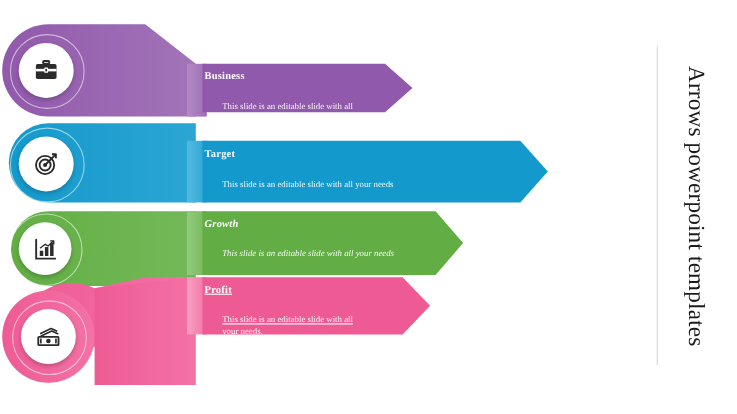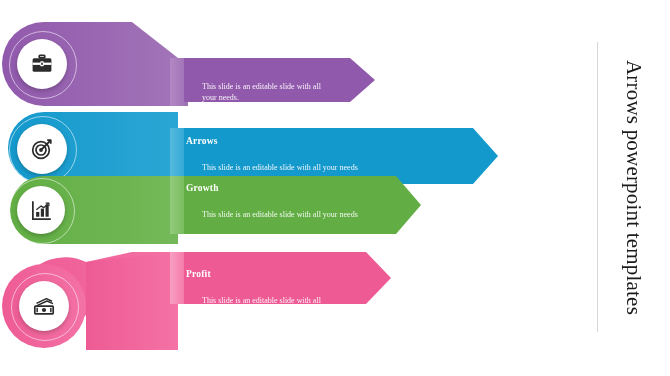--- a/index.html
+++ b/index.html
@@ -131,20 +131,21 @@
       <svg width="24" height="24" viewBox="0 0 24 24">
         <rect x="9.2" y="3.4" width="5.6" height="2.5" rx="0.8" fill="none" stroke="#2b2b2b" stroke-width="1.7"></rect>
         <rect x="2.6" y="6.2" width="18.8" height="13.6" rx="1.6" fill="#2b2b2b"></rect>
         <rect x="2.6" y="10.6" width="18.8" height="2.3" fill="#ffffff"></rect>
         <rect x="10.3" y="9.3" width="3.4" height="4.9" rx="0.6" fill="#ffffff"></rect>
         <rect x="11.2" y="10.6" width="1.6" height="2.3" fill="#2b2b2b"></rect>
       </svg>
     </div>
 
     <div class="band-text" style="left:186px; top:43px; width:160px;">
+      <p class="band-title">Business</p>
       <p class="band-body">This slide is an editable slide with all your needs.</p>
     </div>
   </div>
 
   <div class="row" id="row-target" style="top:112px; height:80px; width:520px;">
     <svg class="shape" width="520" height="80" viewBox="0 0 520 80">
       <defs>
         <linearGradient id="g-target-taper" x1="0" y1="0" x2="1" y2="0">
           <stop offset="0%" stop-color="#1499cc"></stop>
           <stop offset="100%" stop-color="#2ba6d4"></stop>
@@ -165,26 +166,26 @@
       <svg width="24" height="24" viewBox="0 0 24 24">
         <circle cx="11" cy="13" r="8.3" fill="none" stroke="#2b2b2b" stroke-width="1.7"></circle>
         <circle cx="11" cy="13" r="5" fill="none" stroke="#2b2b2b" stroke-width="1.7"></circle>
         <circle cx="11" cy="13" r="1.9" fill="#2b2b2b"></circle>
         <path d="M 11 13 L 20 4" stroke="#2b2b2b" stroke-width="1.8" stroke-linecap="round" fill="none"></path>
         <path d="M 17.2 3.2 L 20.8 3.2 L 20.8 6.8" fill="none" stroke="#2b2b2b" stroke-width="1.7" stroke-linejoin="round"></path>
       </svg>
     </div>
 
     <div class="band-text" style="left:186px; top:24px; width:300px;">
-      <p class="band-title">Arrows</p>
+      <p class="band-title">Target</p>
       <p class="band-body">This slide is an editable slide with all your needs</p>
     </div>
   </div>
 
-  <div class="row" id="row-growth" style="top:176px; height:78px; width:450px;">
+  <div class="row" id="row-growth" style="top:192px; height:78px; width:450px;font-style:italic;">
     <svg class="shape" width="450" height="78" viewBox="0 0 450 78">
       <defs>
         <linearGradient id="g-growth-taper" x1="0" y1="0" x2="1" y2="0">
           <stop offset="0%" stop-color="#62ae44"></stop>
           <stop offset="100%" stop-color="#74b959"></stop>
         </linearGradient>
         <linearGradient id="g-growth-fold" x1="0" y1="0" x2="1" y2="0">
           <stop offset="0%" stop-color="#93cb7c"></stop>
           <stop offset="100%" stop-color="#74b959"></stop>
         </linearGradient>
@@ -238,21 +239,21 @@
       <svg width="24" height="24" viewBox="0 0 24 24">
         <path d="M 4.5 9.4 L 14.4 4.6 L 20 7.2" fill="none" stroke="#2b2b2b" stroke-width="1.5" stroke-linejoin="round"></path>
         <path d="M 5 11.6 L 15 7 L 21 9.6" fill="none" stroke="#2b2b2b" stroke-width="1.5" stroke-linejoin="round"></path>
         <rect x="2.8" y="12.2" width="18.4" height="7.6" rx="0.7" fill="none" stroke="#2b2b2b" stroke-width="1.7"></rect>
         <circle cx="12" cy="16" r="2.1" fill="#2b2b2b"></circle>
         <rect x="4.4" y="13.8" width="1.5" height="4.4" fill="#2b2b2b"></rect>
         <rect x="18.1" y="13.8" width="1.5" height="4.4" fill="#2b2b2b"></rect>
       </svg>
     </div>
 
-    <div class="band-text" style="left:186px; top:17px; width:160px;">
+    <div class="band-text" style="left:186px; top:7px; width:160px;text-decoration:underline;">
       <p class="band-title">Profit</p>
       <p class="band-body">This slide is an editable slide with all your needs.</p>
     </div>
   </div>
 
   <div id="side-divider"></div>
   <div id="side-title">
     <span class="txt">Arrows powerpoint templates</span>
   </div>
 

